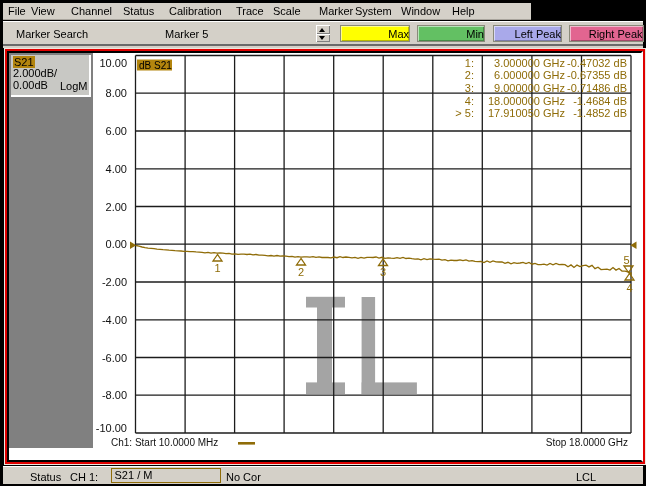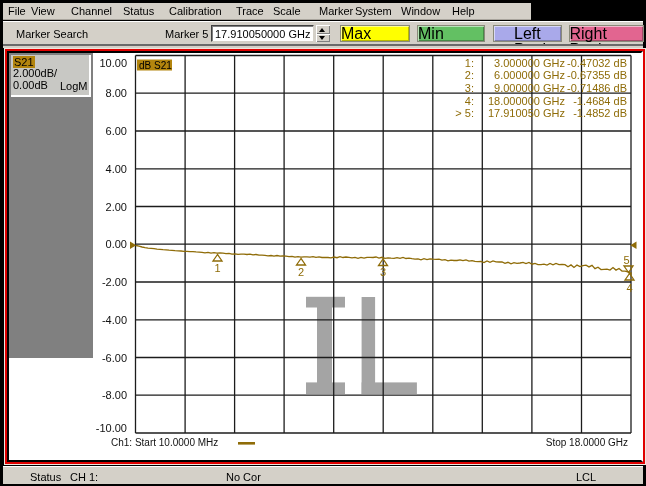--- a/index.html
+++ b/index.html
@@ -12,26 +12,26 @@
 .inputbox { position:absolute; left:208px; top:3px; width:103px; height:17px; background:#fff;
   box-shadow: inset 1px 1px 0 #808080, inset -1px -1px 0 #fff; border:1px solid #404040; border-right-color:#d4d0c8; border-bottom-color:#d4d0c8;
   font-size:11px; line-height:16px; padding-left:3px; color:#000; white-space:nowrap; overflow:hidden; }
 .spin { position:absolute; left:312.5px; top:3px; width:14px; height:17px; }
 .spin div { position:absolute; left:0; width:14px; height:8.5px; background:#d4d0c8;
   box-shadow: inset 1px 1px 0 #fff, inset -1px -1px 0 #808080; }
 .spin .up { top:0; } .spin .dn { top:8.5px; }
 .spin .up:after, .spin .dn:after { content:""; position:absolute; left:3.5px; border-left:3.5px solid transparent; border-right:3.5px solid transparent; }
 .spin .up:after { top:2.5px; border-bottom:4px solid #000; }
 .spin .dn:after { top:2.5px; border-top:4px solid #000; }
-.btn { position:absolute; top:3px; height:17px; font-size:16px; text-align:left; line-height:16px; color:#000;
+.btn { position:absolute; top:3px; height:17px; font-size:11px; text-align:right; line-height:16px; color:#000;
   border:1px solid #8a8a7a; box-shadow: inset 1px 1px 0 rgba(255,255,255,.55), inset -1px -1px 0 rgba(0,0,0,.28); }
 #disp { left:7px; top:51px; width:636px; height:411px; background:#fff; box-sizing:border-box;
   border:2px solid #000; border-right-color:#fff;
   box-shadow: 0 0 0 2px #e00000, 0 0 0 3px #ece8e0; }
-#panel { position:absolute; left:0; top:0; width:84px; height:305px; background:#808080; }
+#panel { position:absolute; left:0; top:0; width:84px; height:395px; background:#808080; }
 #infobox { position:absolute; left:2px; top:2px; width:80px; height:41.5px; background:#c8c8c4;
   border-right:2px solid #fff; border-bottom:2px solid #fff; font-size:11px; color:#000; padding:1.5px 0 0 2px; line-height:11.5px; }
 #infobox .hl { background:#b3850e; padding:0 1px; }
 #infobox .logm { position:absolute; left:49px; top:26px; }
 #statusbar { left:3px; top:465.5px; width:640px; height:18px; background:#d4d0c8; border-top:1px solid #fff; font-size:11px; color:#000; }
 #statusbar span { position:absolute; top:4px; }
 #chbox { position:absolute; left:107.5px; top:1.5px; width:110px; height:14.5px; border:1px solid #8f6c08; font-size:11px; padding:0 0 0 3px; line-height:13px; }
 svg text { font-family:"Liberation Sans", sans-serif; }
 .ax { font-size:11px; fill:#111; }
 .mr { font-size:11px; fill:#8f6c08; }
@@ -48,21 +48,20 @@
     <span style="left:233px">Trace</span>
   <span style="left:270px">Scale</span>
     <span style="left:316px">Marker</span>
     <span style="left:352px">System</span>
   <span style="left:398px">Window</span>
     <span style="left:449px">Help</span>
 </div>
 <div class="abs" id="toolbar">
   <span class="lbl" style="left:13px">Marker Search</span>
   <span class="lbl" style="left:162px">Marker 5</span>
-  <div class="inputbox">17.910050000 GHz</div>
   <div class="spin">
       <div class="up"></div>
       <div class="dn"></div>
     </div>
   <div class="btn" style="left:337px; width:70px; background:#ffff00;">Max</div>
   <div class="btn" style="left:414px; width:68px; background:#63c063;">Min</div>
   <div class="btn" style="left:490px; width:69px; background:#a9a9ea;padding-left:20px;">Left Peak</div>
   <div class="btn" style="left:565.5px; width:75px; background:#e26590;">Right Peak</div>
 </div>
 <div class="abs" id="tbsep"></div>
@@ -149,14 +148,15 @@
     <rect x="229" y="389" width="17" height="2.6" fill="#8f6c08"></rect>
     <text class="bt" x="619" y="393" text-anchor="end">Stop  18.0000 GHz</text>
   </svg>
   <div id="panel">
     <div id="infobox"><span class="hl">S21</span><br>2.000dB/<br>0.00dB<span class="logm">LogM</span></div>
   </div>
 </div>
 <div class="abs" id="statusbar">
   <span style="left:27px">Status</span>
   <span style="left:67px">CH 1:</span>
+  <div id="chbox">S21 / M</div>
   <span style="left:223px">No Cor</span>
   <span style="left:573px">LCL</span>
 </div>
 </body></html>

